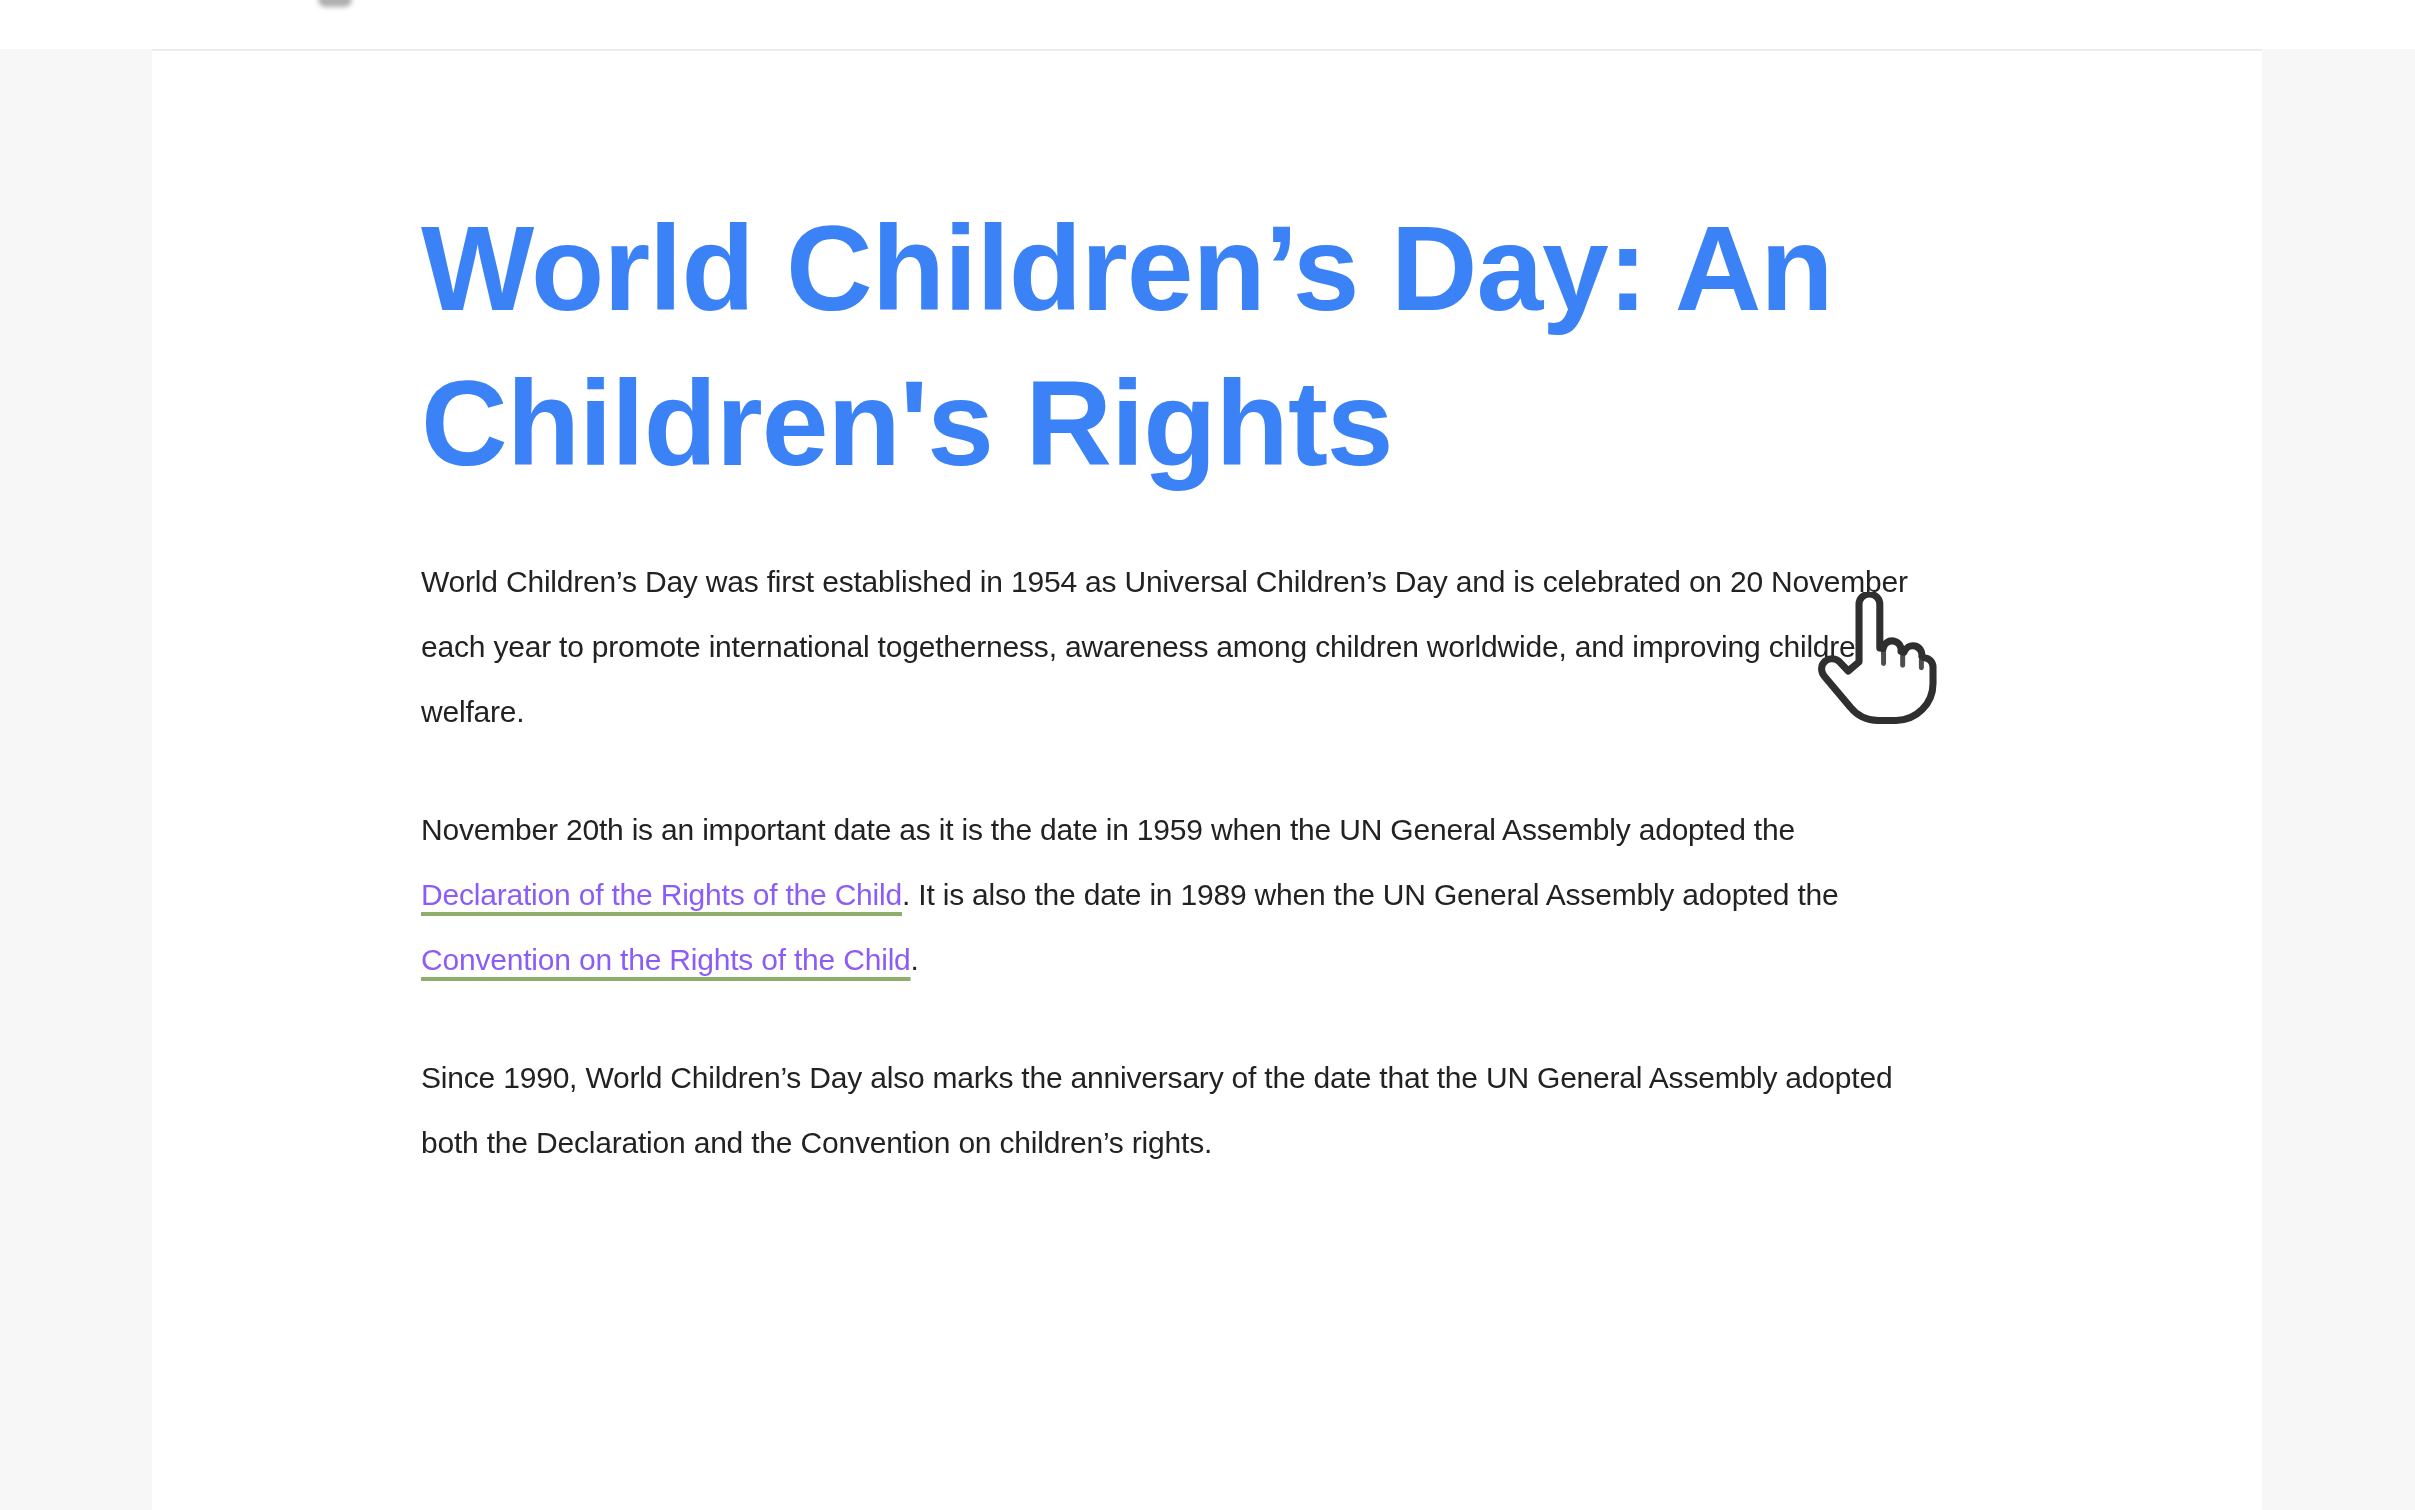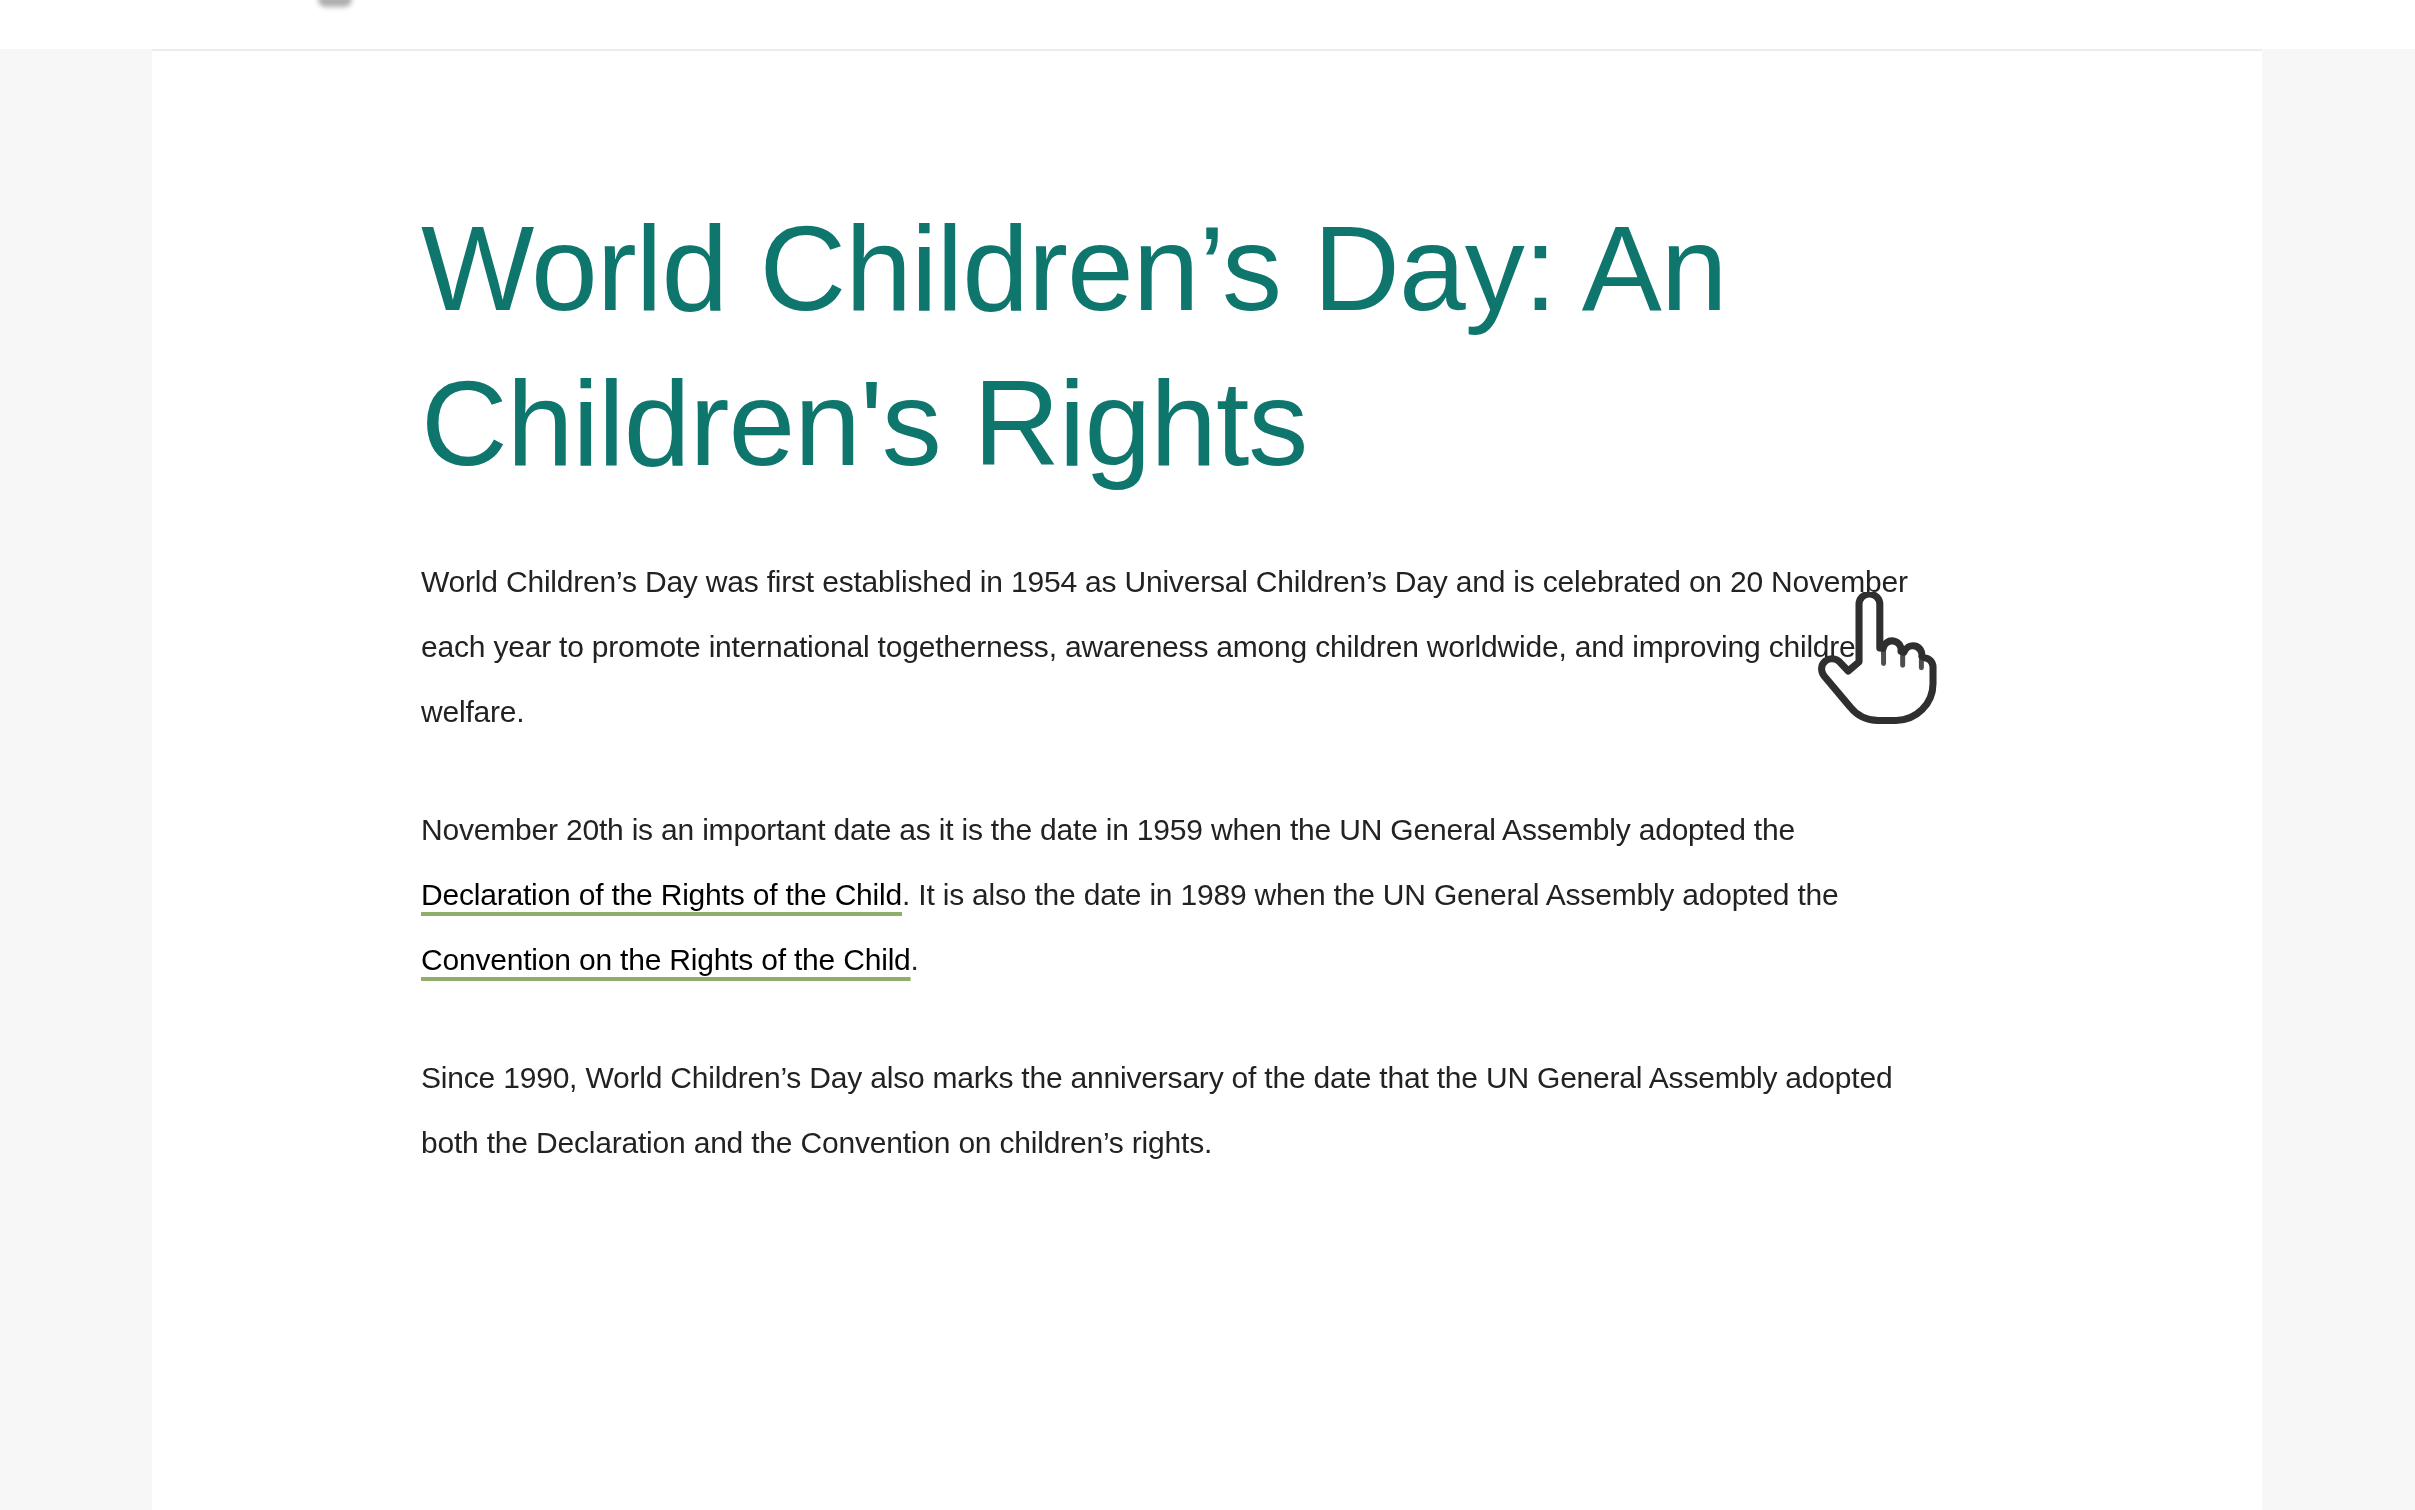--- a/index.html
+++ b/index.html
@@ -54,39 +54,39 @@
     position: absolute;
     left: 421px;
     top: 191px;
     width: 1522px;
     color: #1f1f1f;
   }
   .article h1 {
     margin: 0 0 48px 0;
     font-size: 120px;
     line-height: 155px;
-    font-weight: 400;
+    font-weight: 700;
     letter-spacing: -1px;
-    color: #0f766e;
+    color: #3b82f6;
   }
   .article h1 .title-line {
     display: block;
     white-space: nowrap;
   }
   .article p {
     margin: 0 0 53px 0;
     width: 1503px;
     font-size: 30px;
     line-height: 65px;
     letter-spacing: -0.2px;
     font-weight: 400;
     color: #222222;
   }
   .green-link {
-    color: #000000;
+    color: #8b5cf6;
     text-decoration: underline;
     text-decoration-color: #8fae6b;
     text-decoration-thickness: 3.8px;
     text-underline-offset: 6.7px;
     cursor: pointer;
   }
   
   .hand-cursor {
     position: absolute;
     left: 1805px;

